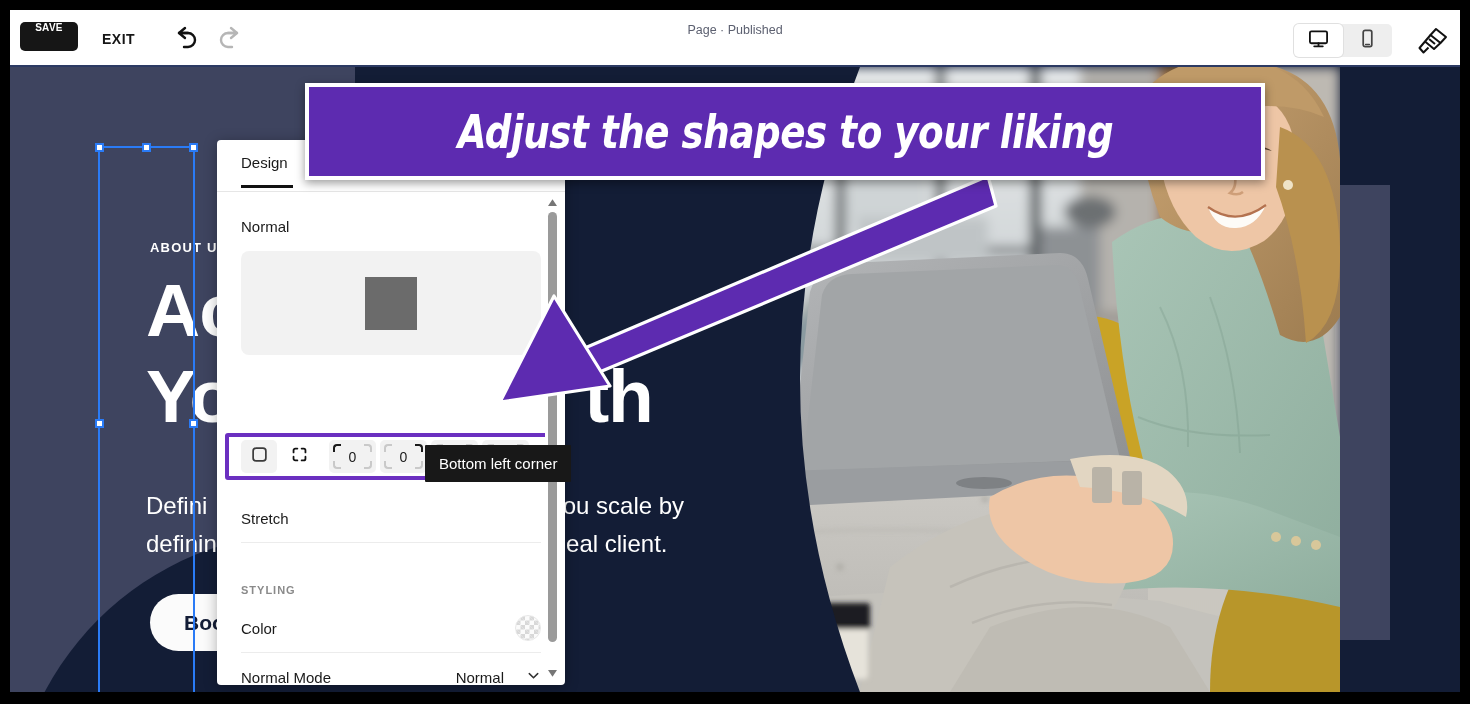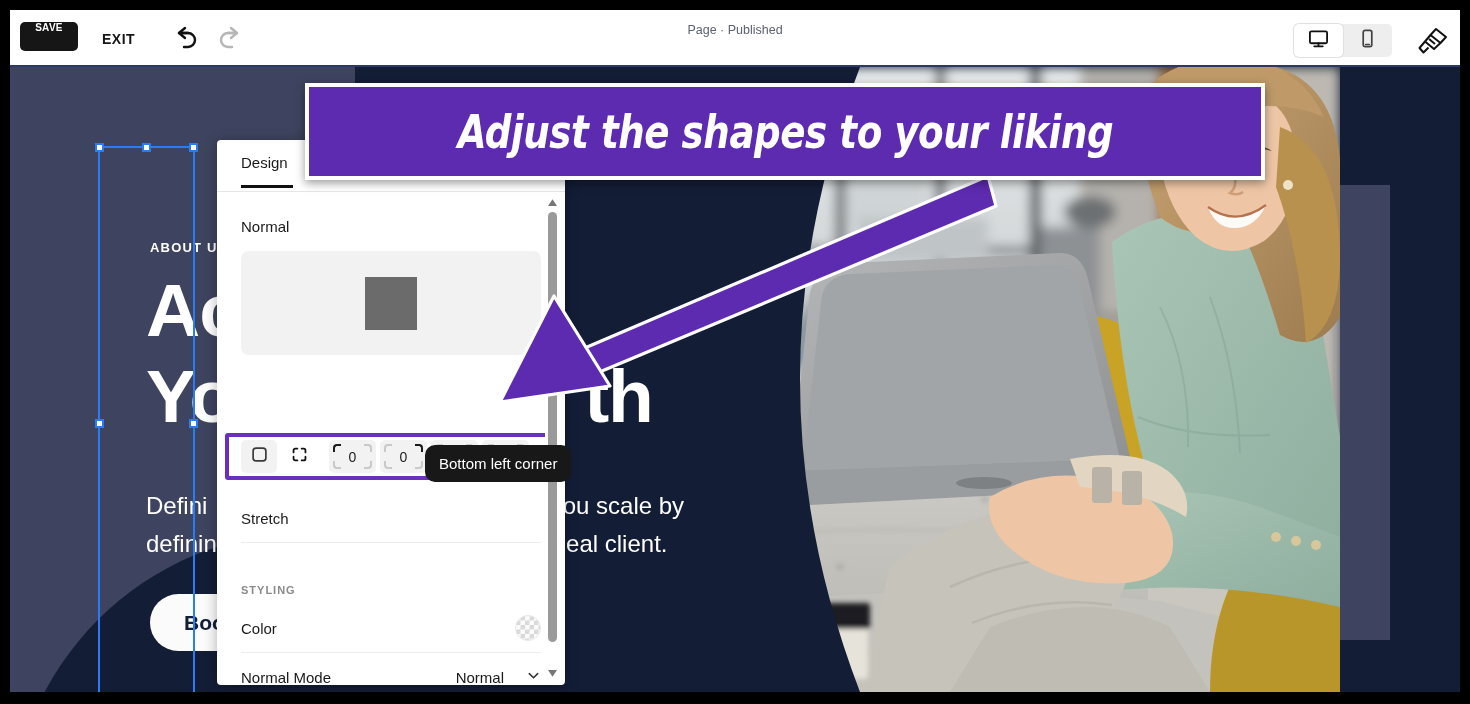--- a/index.html
+++ b/index.html
@@ -289,21 +289,21 @@
     background: #9a9a9a; border-radius: 5px;
     cursor: pointer;
   }
 
   
   .tooltip {
     position: absolute; left: 415px; top: 435px;
     background: #181818; color: #ffffff;
     font-size: 15px;
     padding: 10px 14px;
-    border-radius: 10px;
+    border-radius: 1px;
     white-space: nowrap;
   }
 
   
   .callout {
     position: absolute; left: 295px; top: 73px;
     width: 960px; height: 97px;
     background: #5d2bb0;
     border: 4px solid #ffffff;
     box-shadow: 0 3px 9px rgba(0,0,0,.40);

